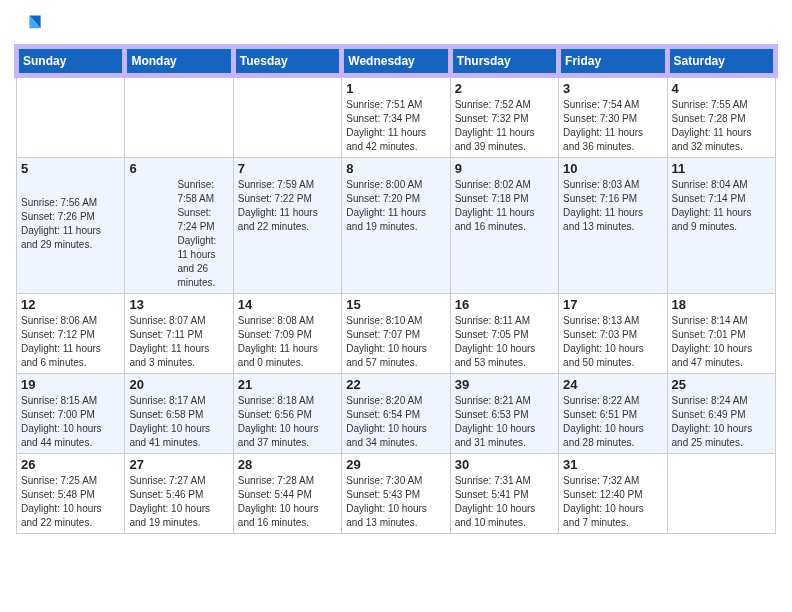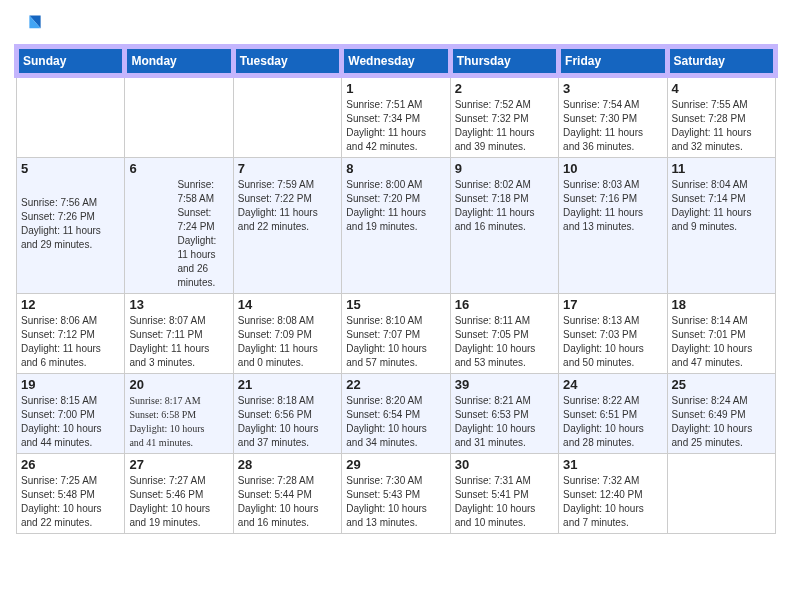--- a/index.html
+++ b/index.html
@@ -277,21 +277,21 @@
         <tr>
           <td>
             <div class="day-num">19</div>
             <div class="day-info" style="white-space: pre-line;">Sunrise: 8:15 AM
 Sunset: 7:00 PM
 Daylight: 10 hours
 and 44 minutes.</div>
           </td>
           <td>
             <div class="day-num">20</div>
-            <div class="day-info" style="white-space: pre-line; font-family: Liberation Serif, serif;">Sunrise: 8:17 AM
+            <div class="day-info" style="white-space: pre-line;">Sunrise: 8:17 AM
 Sunset: 6:58 PM
 Daylight: 10 hours
 and 41 minutes.</div>
           </td>
           <td>
             <div class="day-num">21</div>
             <div class="day-info" style="white-space: pre-line;">Sunrise: 8:18 AM
 Sunset: 6:56 PM
 Daylight: 10 hours
 and 37 minutes.</div>

